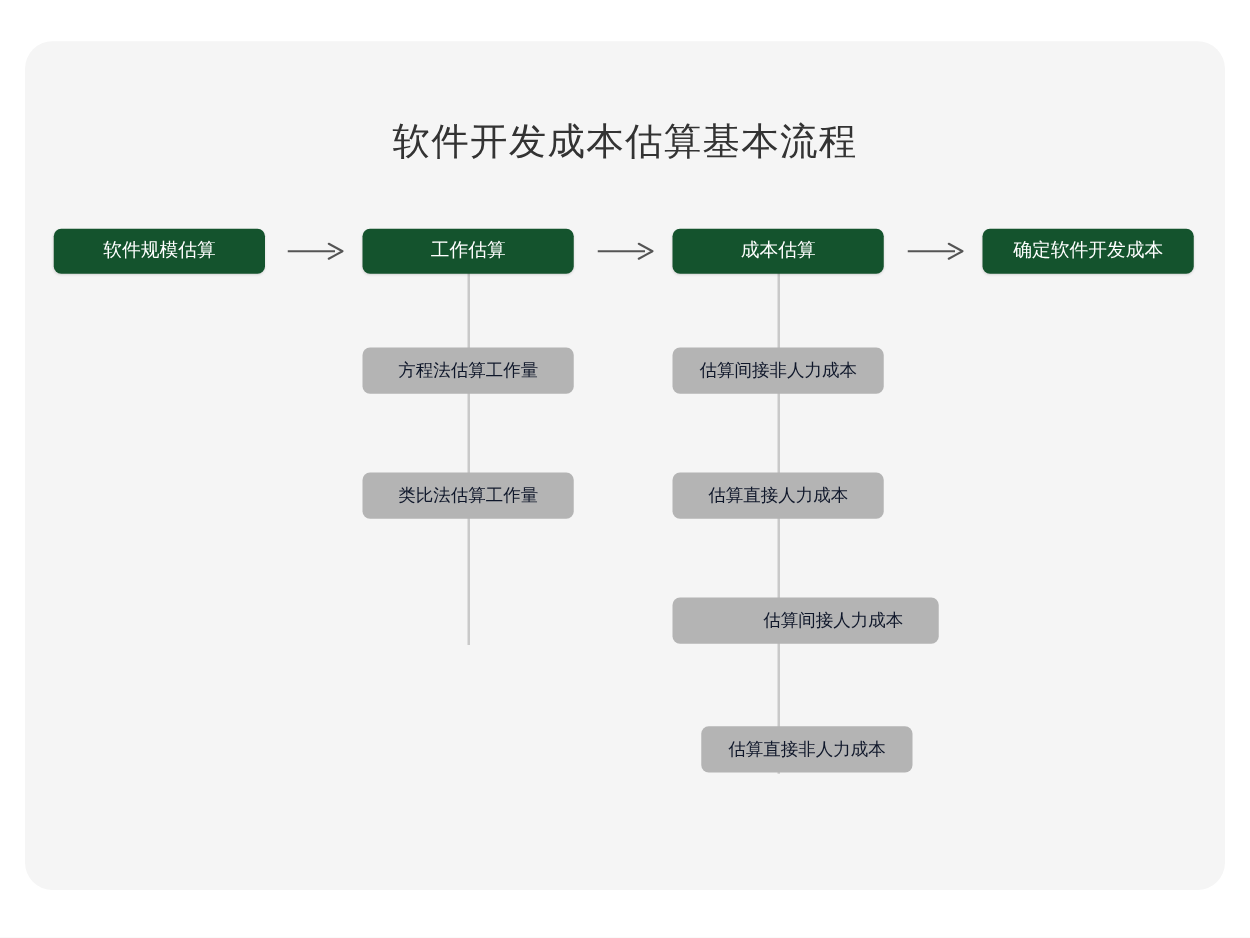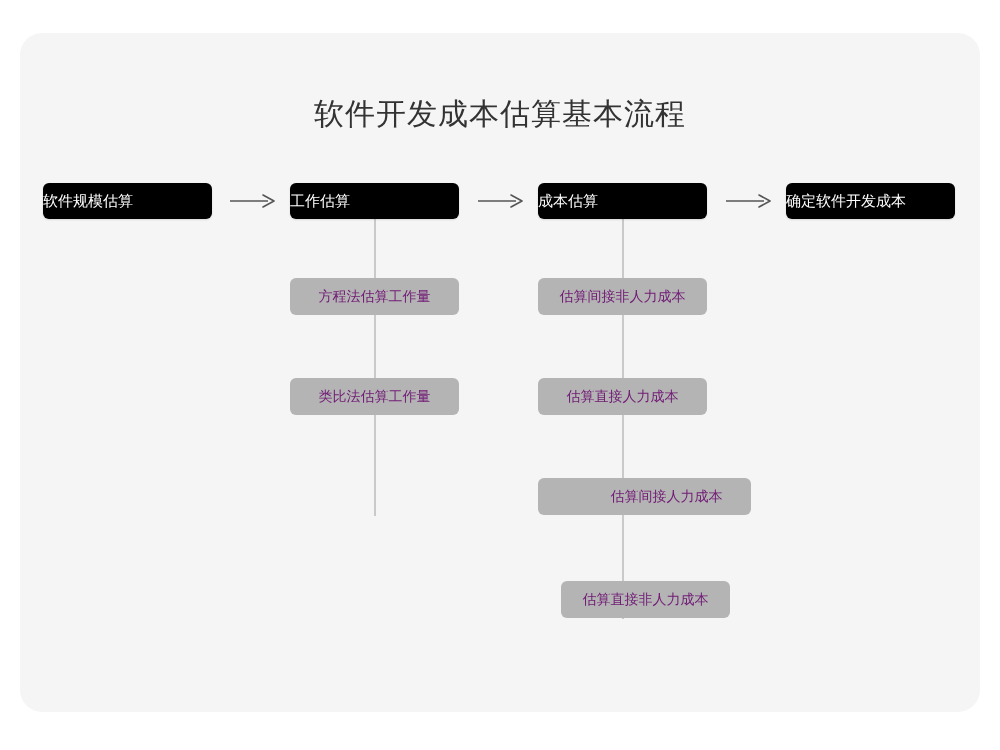--- a/index.html
+++ b/index.html
@@ -49,37 +49,38 @@
     position: absolute;
     width: 2px;
     background: #c9c9c9;
   }
 
   
   .stage {
     position: absolute;
     height: 36px;
     width: 169px;
-    background: #000000;
+    background: #14532d;
     border-radius: 6px;
     color: #ffffff;
     font-size: 15px;
     line-height: 36px;
+    text-align: center;
     white-space: nowrap;
     box-shadow: 0 1px 2px rgba(0,0,0,0.12);
   }
 
   
   .subitem {
     position: absolute;
     height: 37px;
     width: 169px;
     background: #b4b4b4;
     border-radius: 6px;
-    color: #701a75;
+    color: #0f172a;
     font-size: 14px;
     line-height: 37px;
     text-align: center;
     white-space: nowrap;
   }
 
   
   .arrow {
     position: absolute;
     width: 46px;

